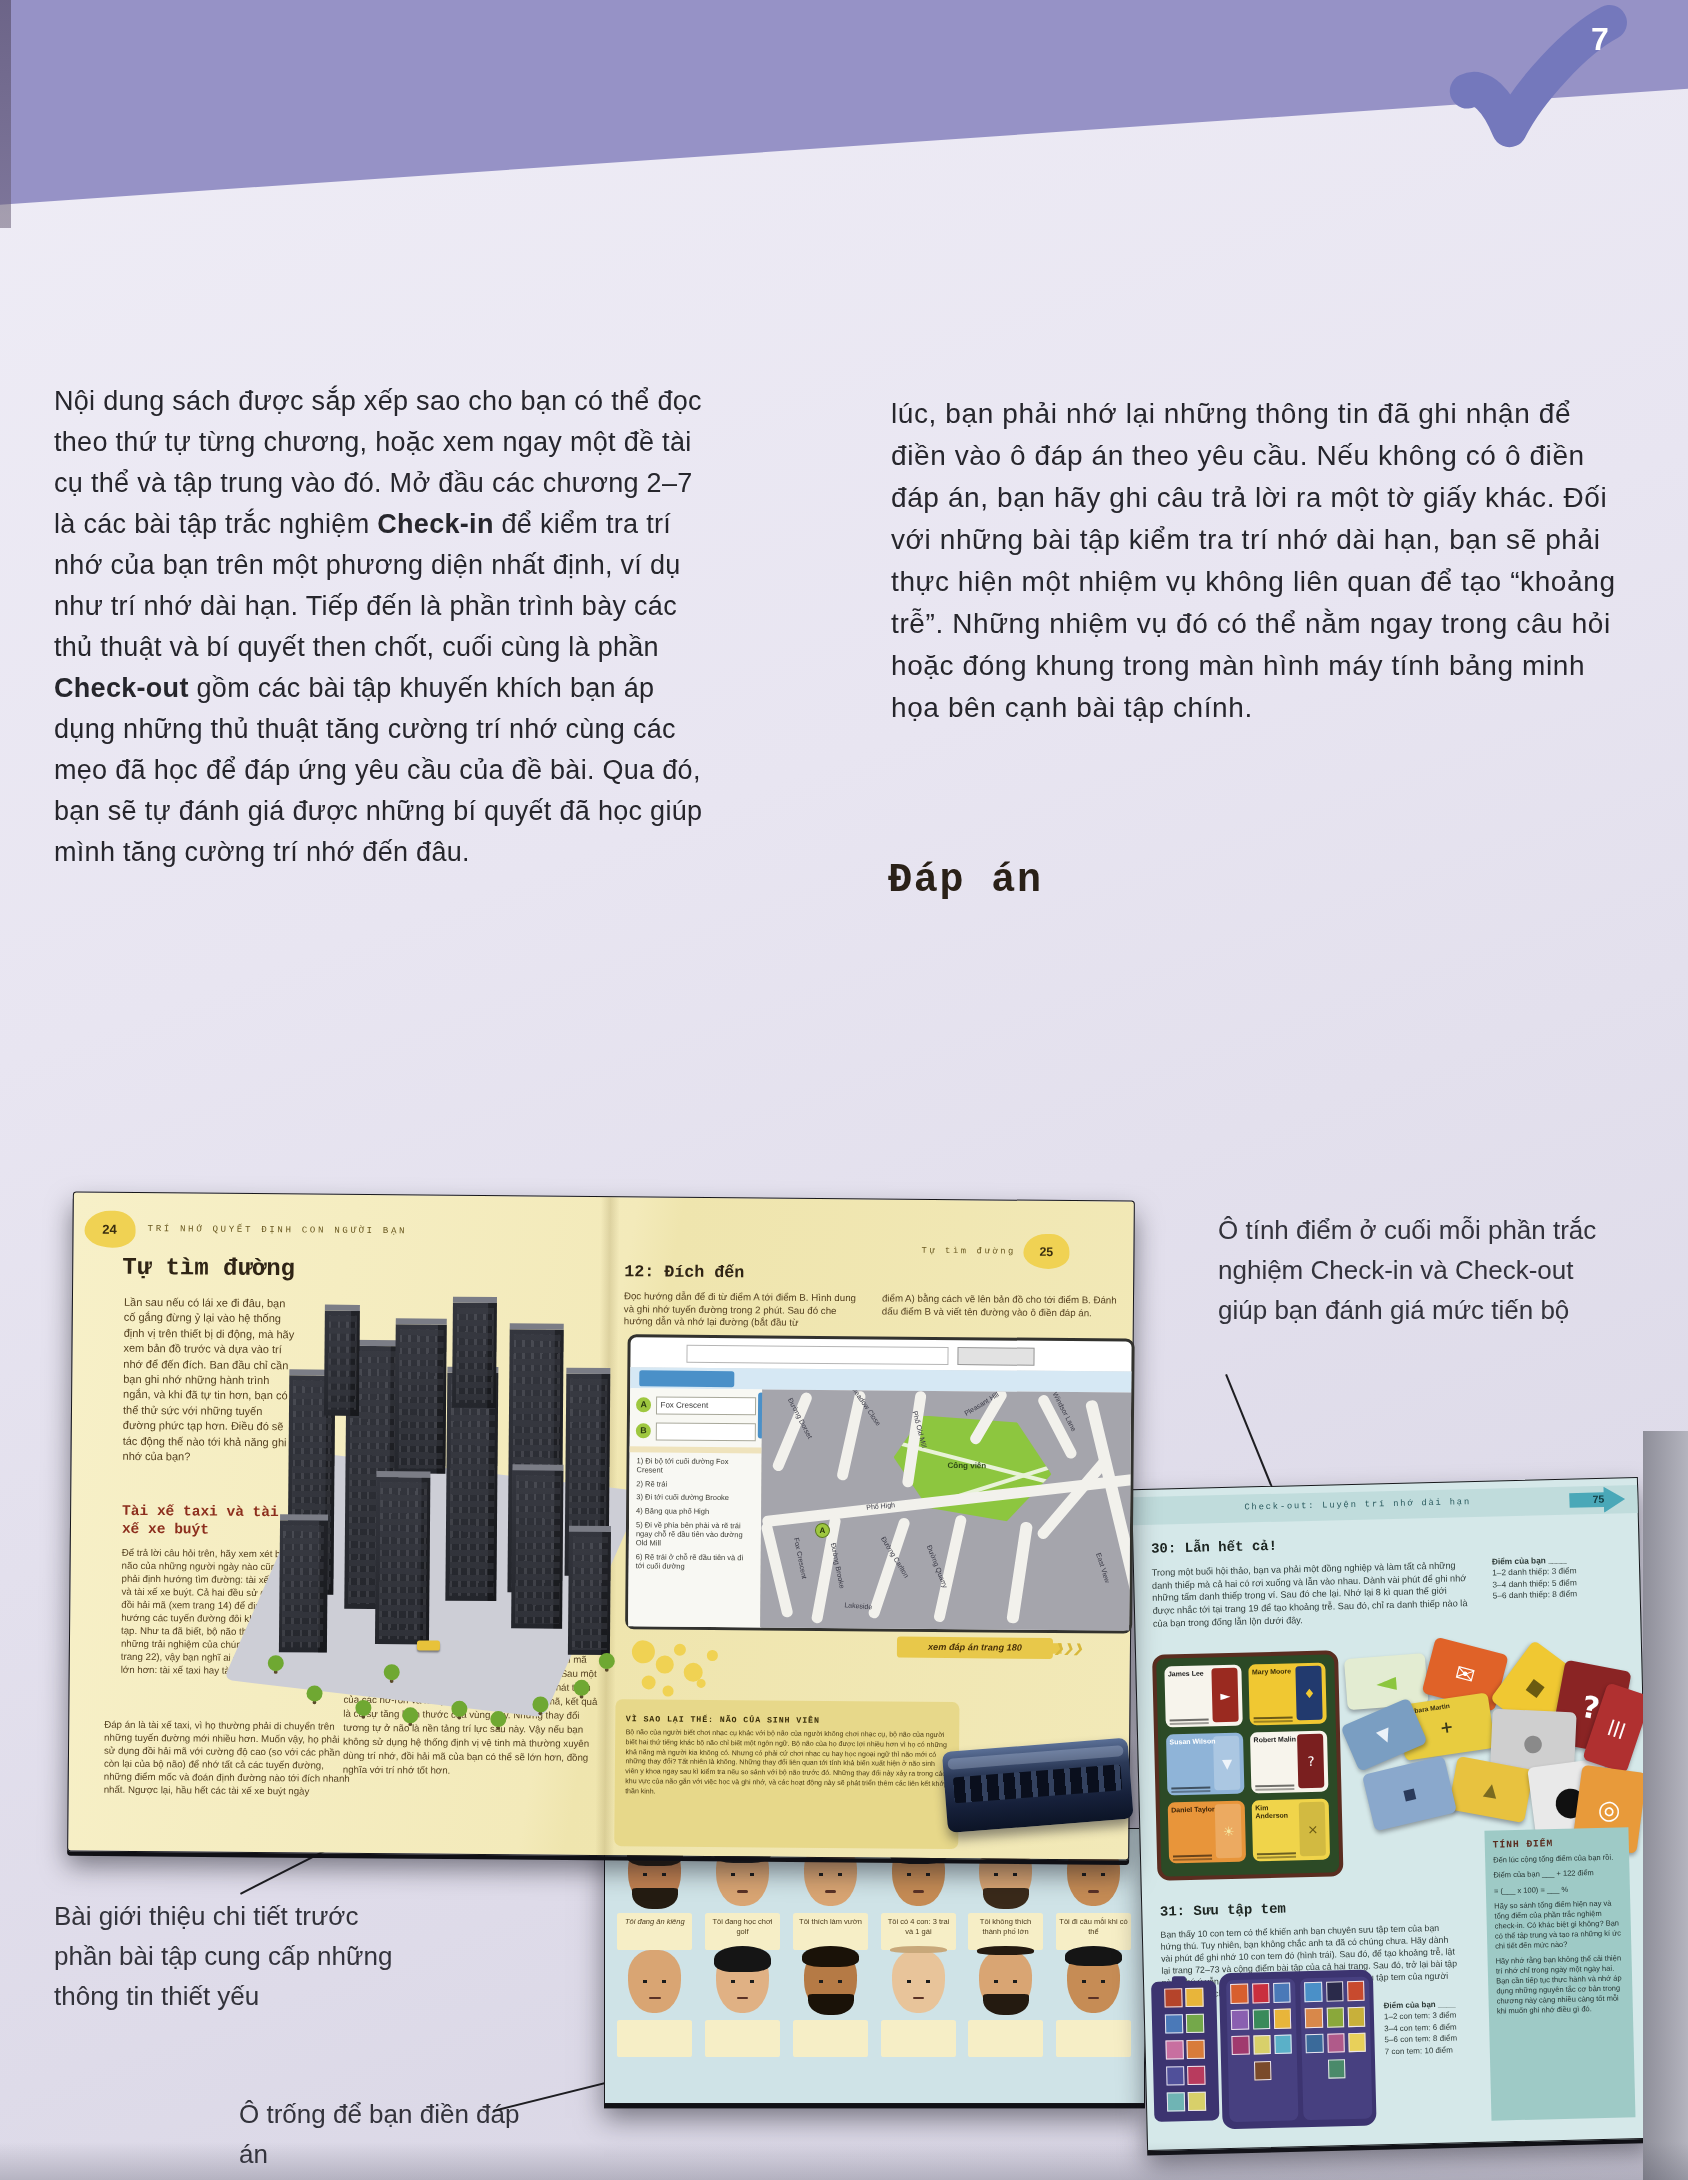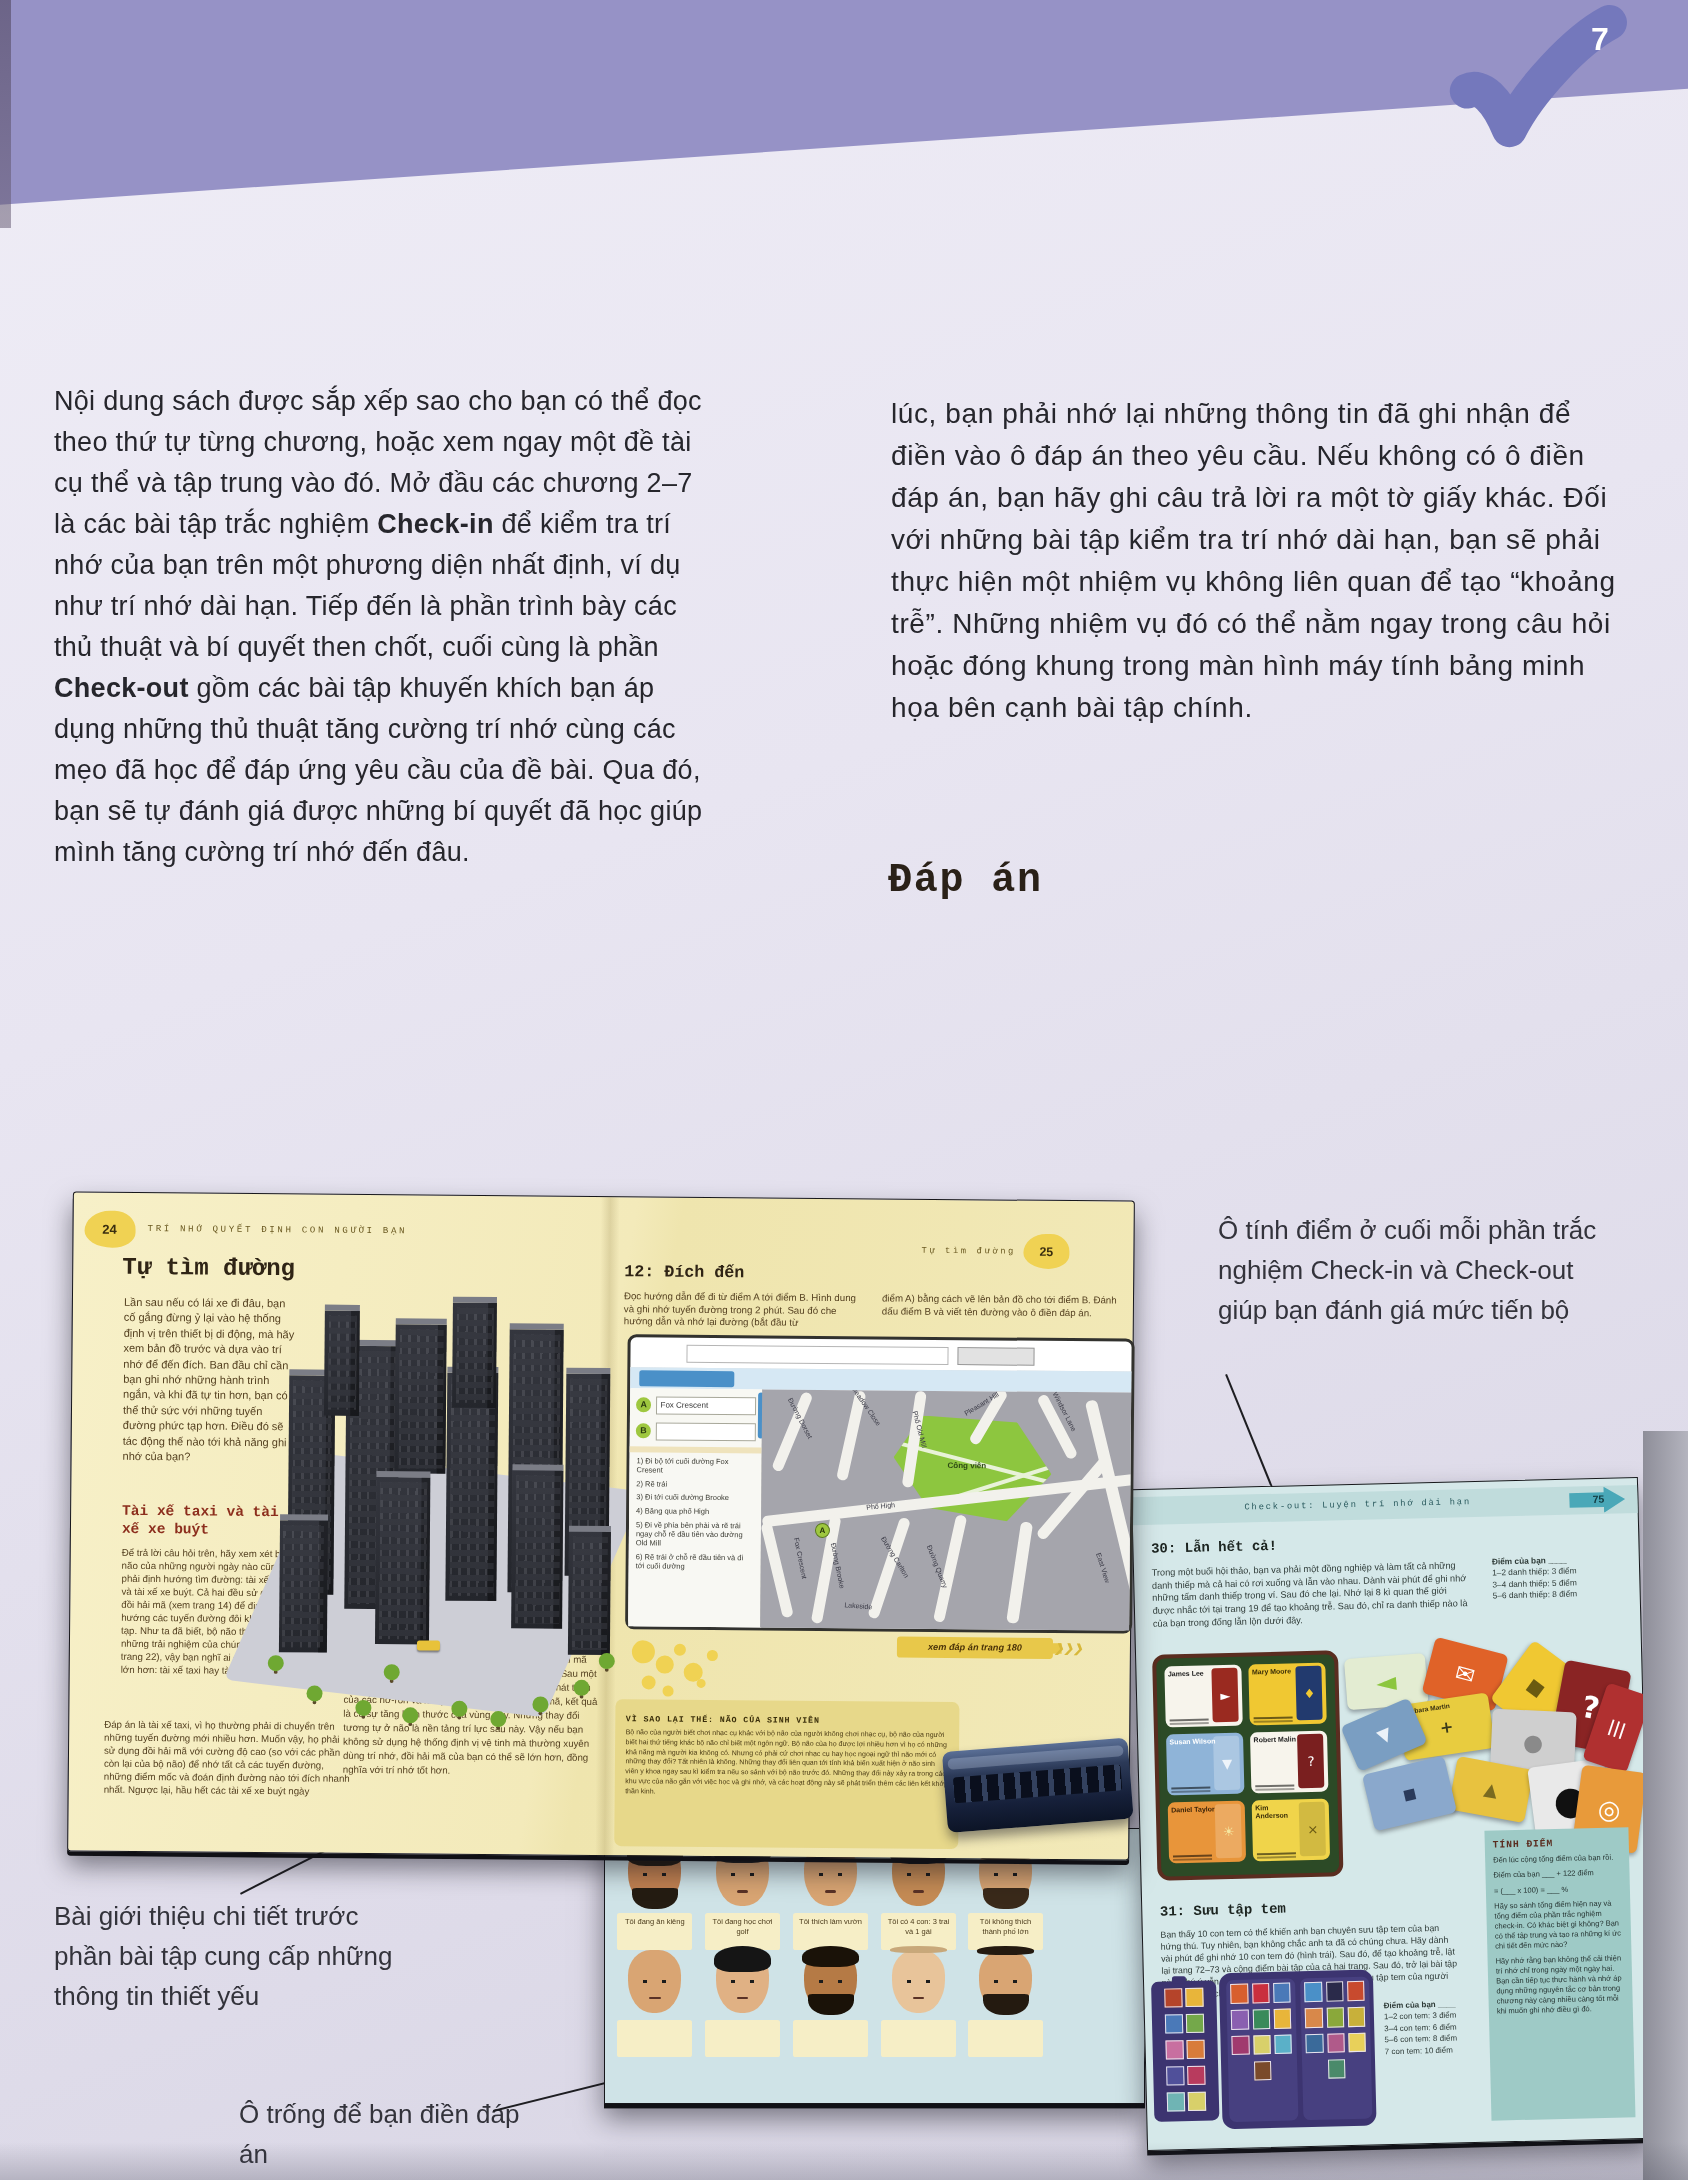--- a/index.html
+++ b/index.html
@@ -161,21 +161,21 @@
   <h2 id="h-answers" class="abs">Đáp án</h2>
 
   <div id="anno1" class="abs anno">Ô tính điểm ở cuối mỗi phần trắc nghiệm Check-in và Check-out giúp bạn đánh giá mức tiến bộ</div>
   <div id="anno2" class="abs anno">Bài giới thiệu chi tiết trước phần bài tập cung cấp những thông tin thiết yếu</div>
   <div id="anno3" class="abs anno">Ô trống để bạn điền đáp án</div>
   <div class="abs pline" style="left:1227px;top:1374px;width:539px;transform:rotate(67.9deg);"></div>
   <div class="abs pline" style="left:240px;top:1893px;width:184px;transform:rotate(-27deg);"></div>
   <div class="abs pline" style="left:493px;top:2110px;width:281px;transform:rotate(-14deg);"></div>
 
   <div id="faces-panel" class="abs minipage">
-      <div class="fcol" style="left: 12.3px; top: 14px;">
+      <div class="fcol" style="left: 12.3px; top: 14px; font-style: italic;">
         <div class="face" style="background: rgb(192, 128, 80);">
           <i class="hairv" style="background: rgb(36, 28, 18); height: 26px;"></i>
           <i class="eyes"></i>
           <i class="mouth"></i>
           <i class="beard" style="background: rgb(36, 28, 18);"></i>
         </div>
         <div class="flabel">Tôi đang ăn kiêng</div>
         <div class="face" style="background: rgb(217, 165, 115);">
           <i class="hairl" style="background: rgb(42, 26, 16);"></i>
           <i class="eyes"></i>
@@ -232,20 +232,34 @@
           <i class="eyes"></i>
           <i class="mouth"></i>
           <i class="beard" style="background: rgb(58, 42, 26);"></i>
         </div>
         <div class="flabel">Tôi không thích thành phố lớn</div>
         <div class="face" style="background: rgb(217, 165, 115);">
           <i class="hairv" style="background: rgb(36, 26, 16); height: 8.8px;"></i>
           <i class="eyes"></i>
           <i class="mouth"></i>
           <i class="beard" style="background: rgb(36, 26, 16);"></i>
+        </div>
+        <div class="fblank"></div>
+      </div>
+      <div class="fcol" style="left: 451px; top: 14px;">
+        <div class="face" style="background: rgb(198, 140, 85);">
+          <i class="hairl" style="background: rgb(17, 17, 17);"></i>
+          <i class="eyes"></i>
+          <i class="mouth"></i>
+        </div>
+        <div class="flabel">Tôi đi câu mỗi khi có thể</div>
+        <div class="face" style="background: rgb(198, 140, 85);">
+          <i class="hairv" style="background: rgb(21, 21, 21); height: 19.3px;"></i>
+          <i class="eyes"></i>
+          <i class="mouth"></i>
         </div>
         <div class="fblank"></div>
       </div>
     </div>
 
   <div id="checkout" class="abs minipage">
     <div id="co-head">
       <span class="rh mono">Check-out: Luyện trí nhớ dài hạn</span>
       <div id="co-badge"></div>
       <span style="position:absolute;right:33px;top:7px;font-size:10.5px;font-weight:bold;color:#123a40;">75</span>

